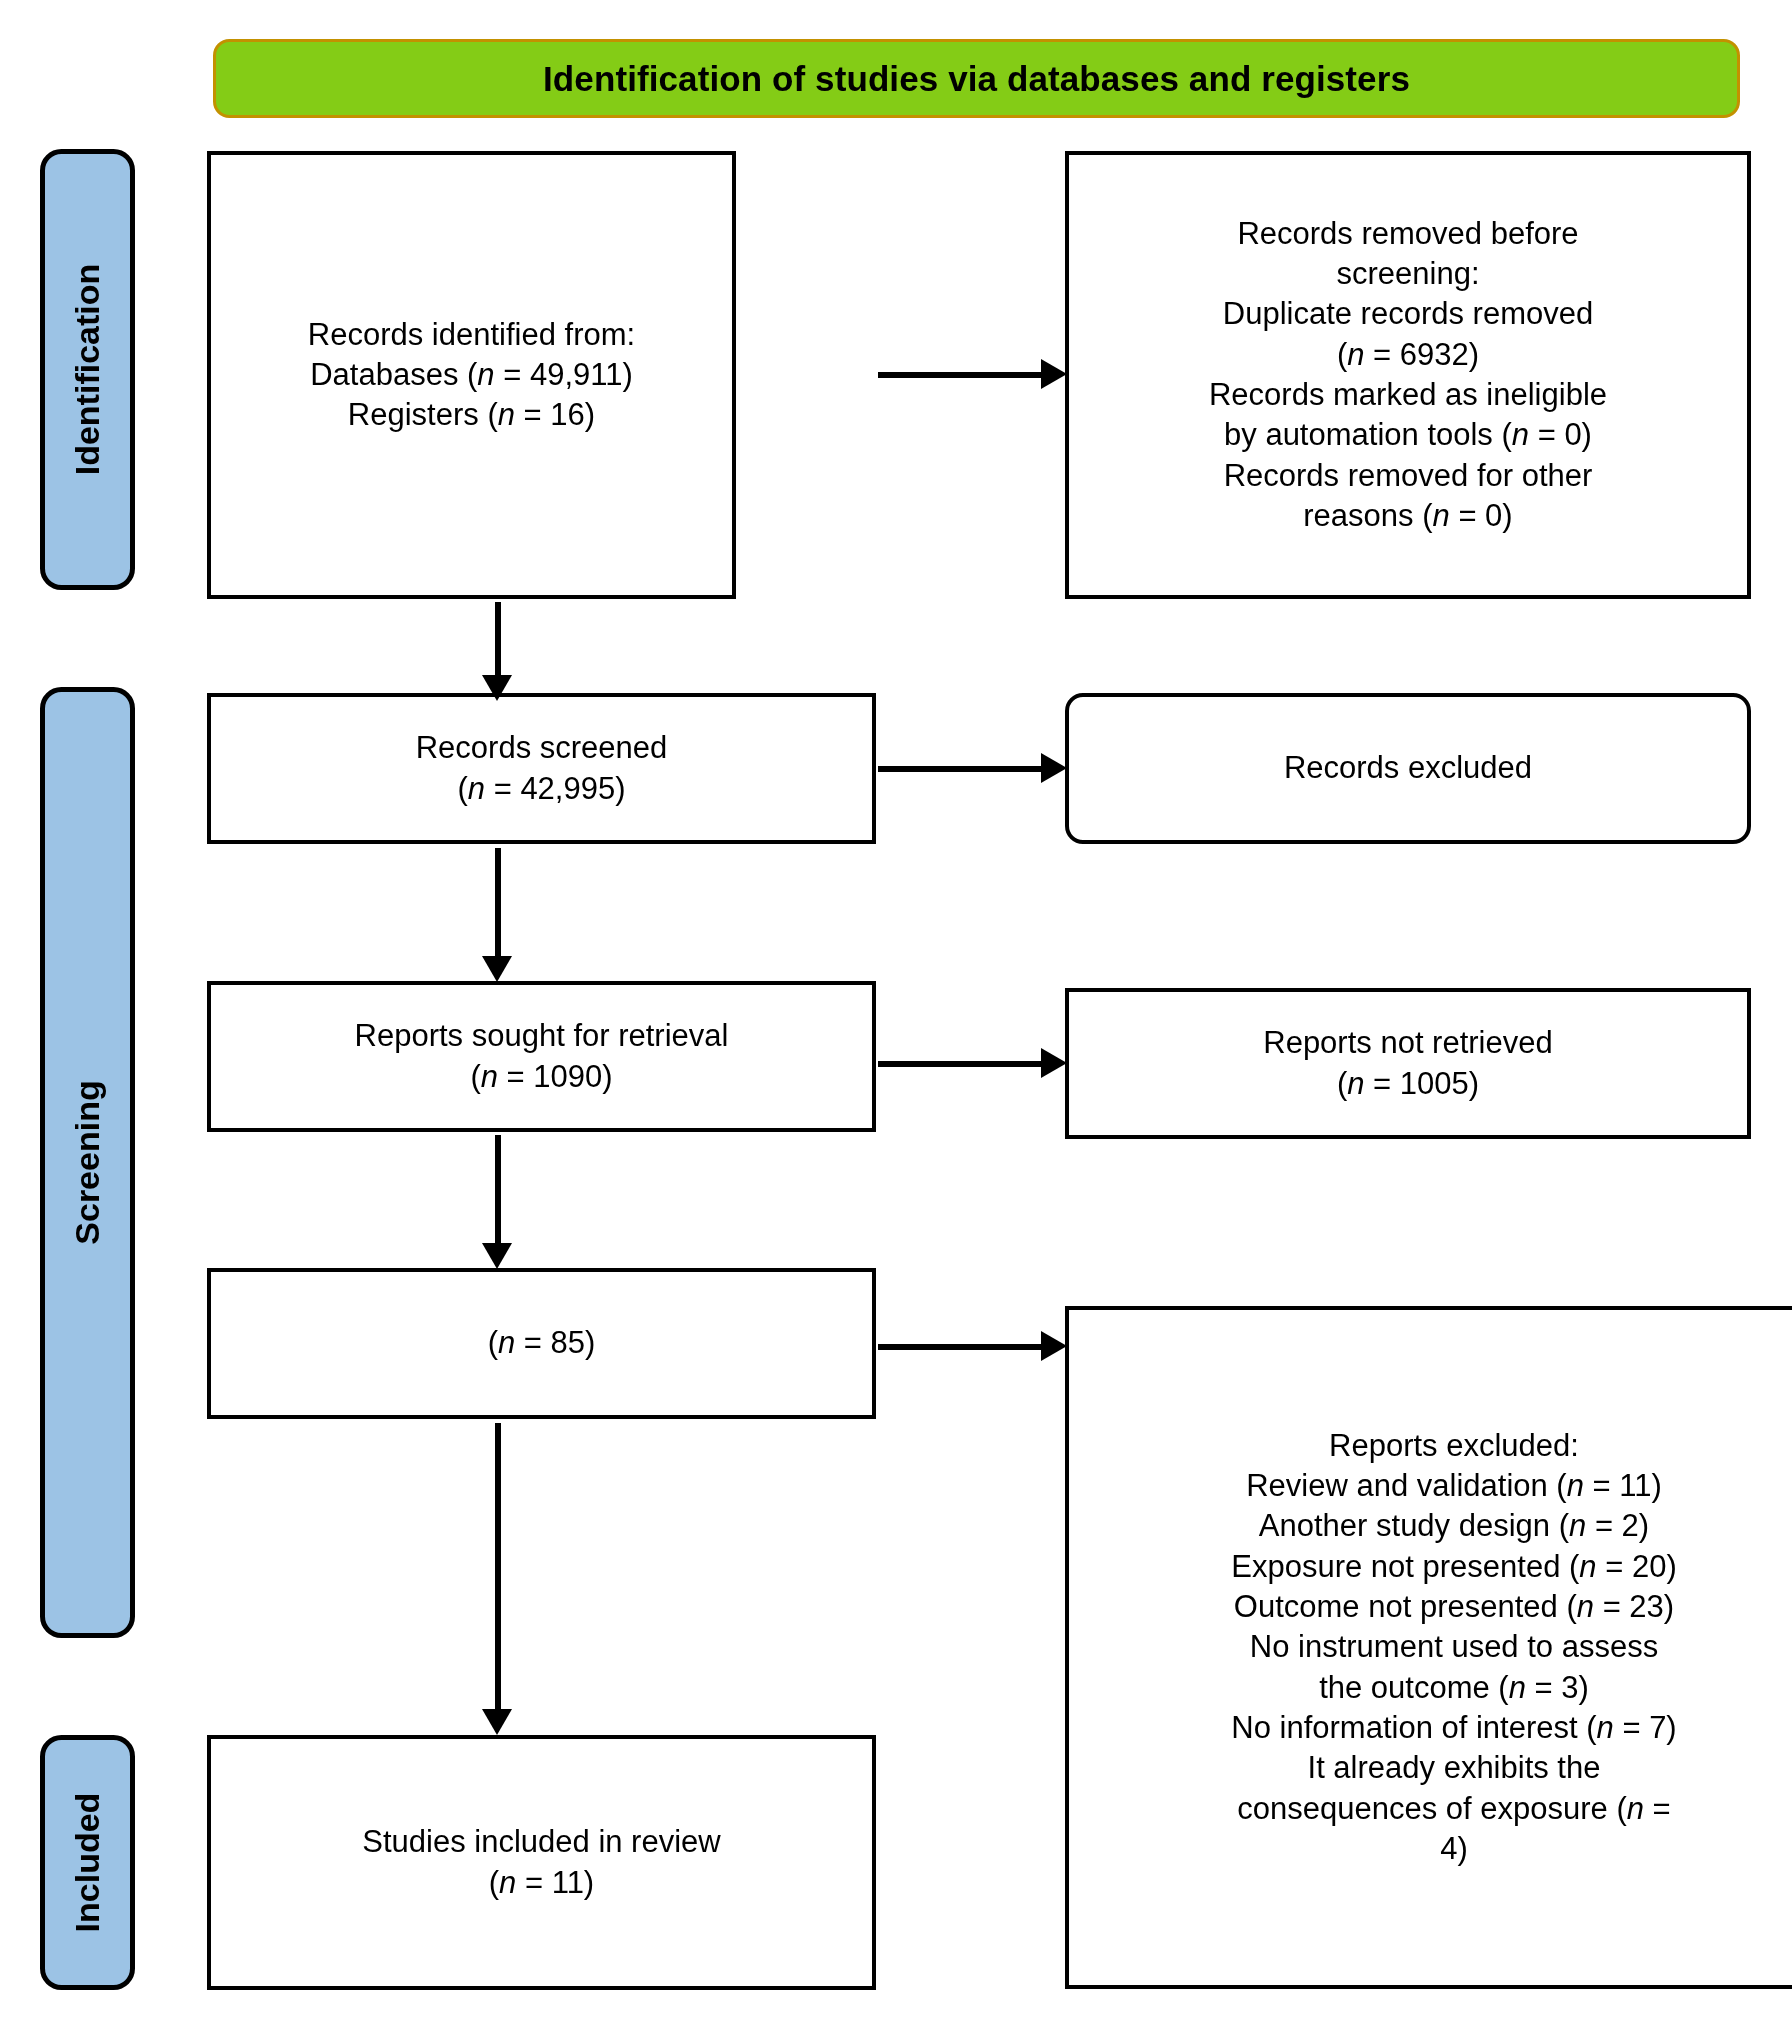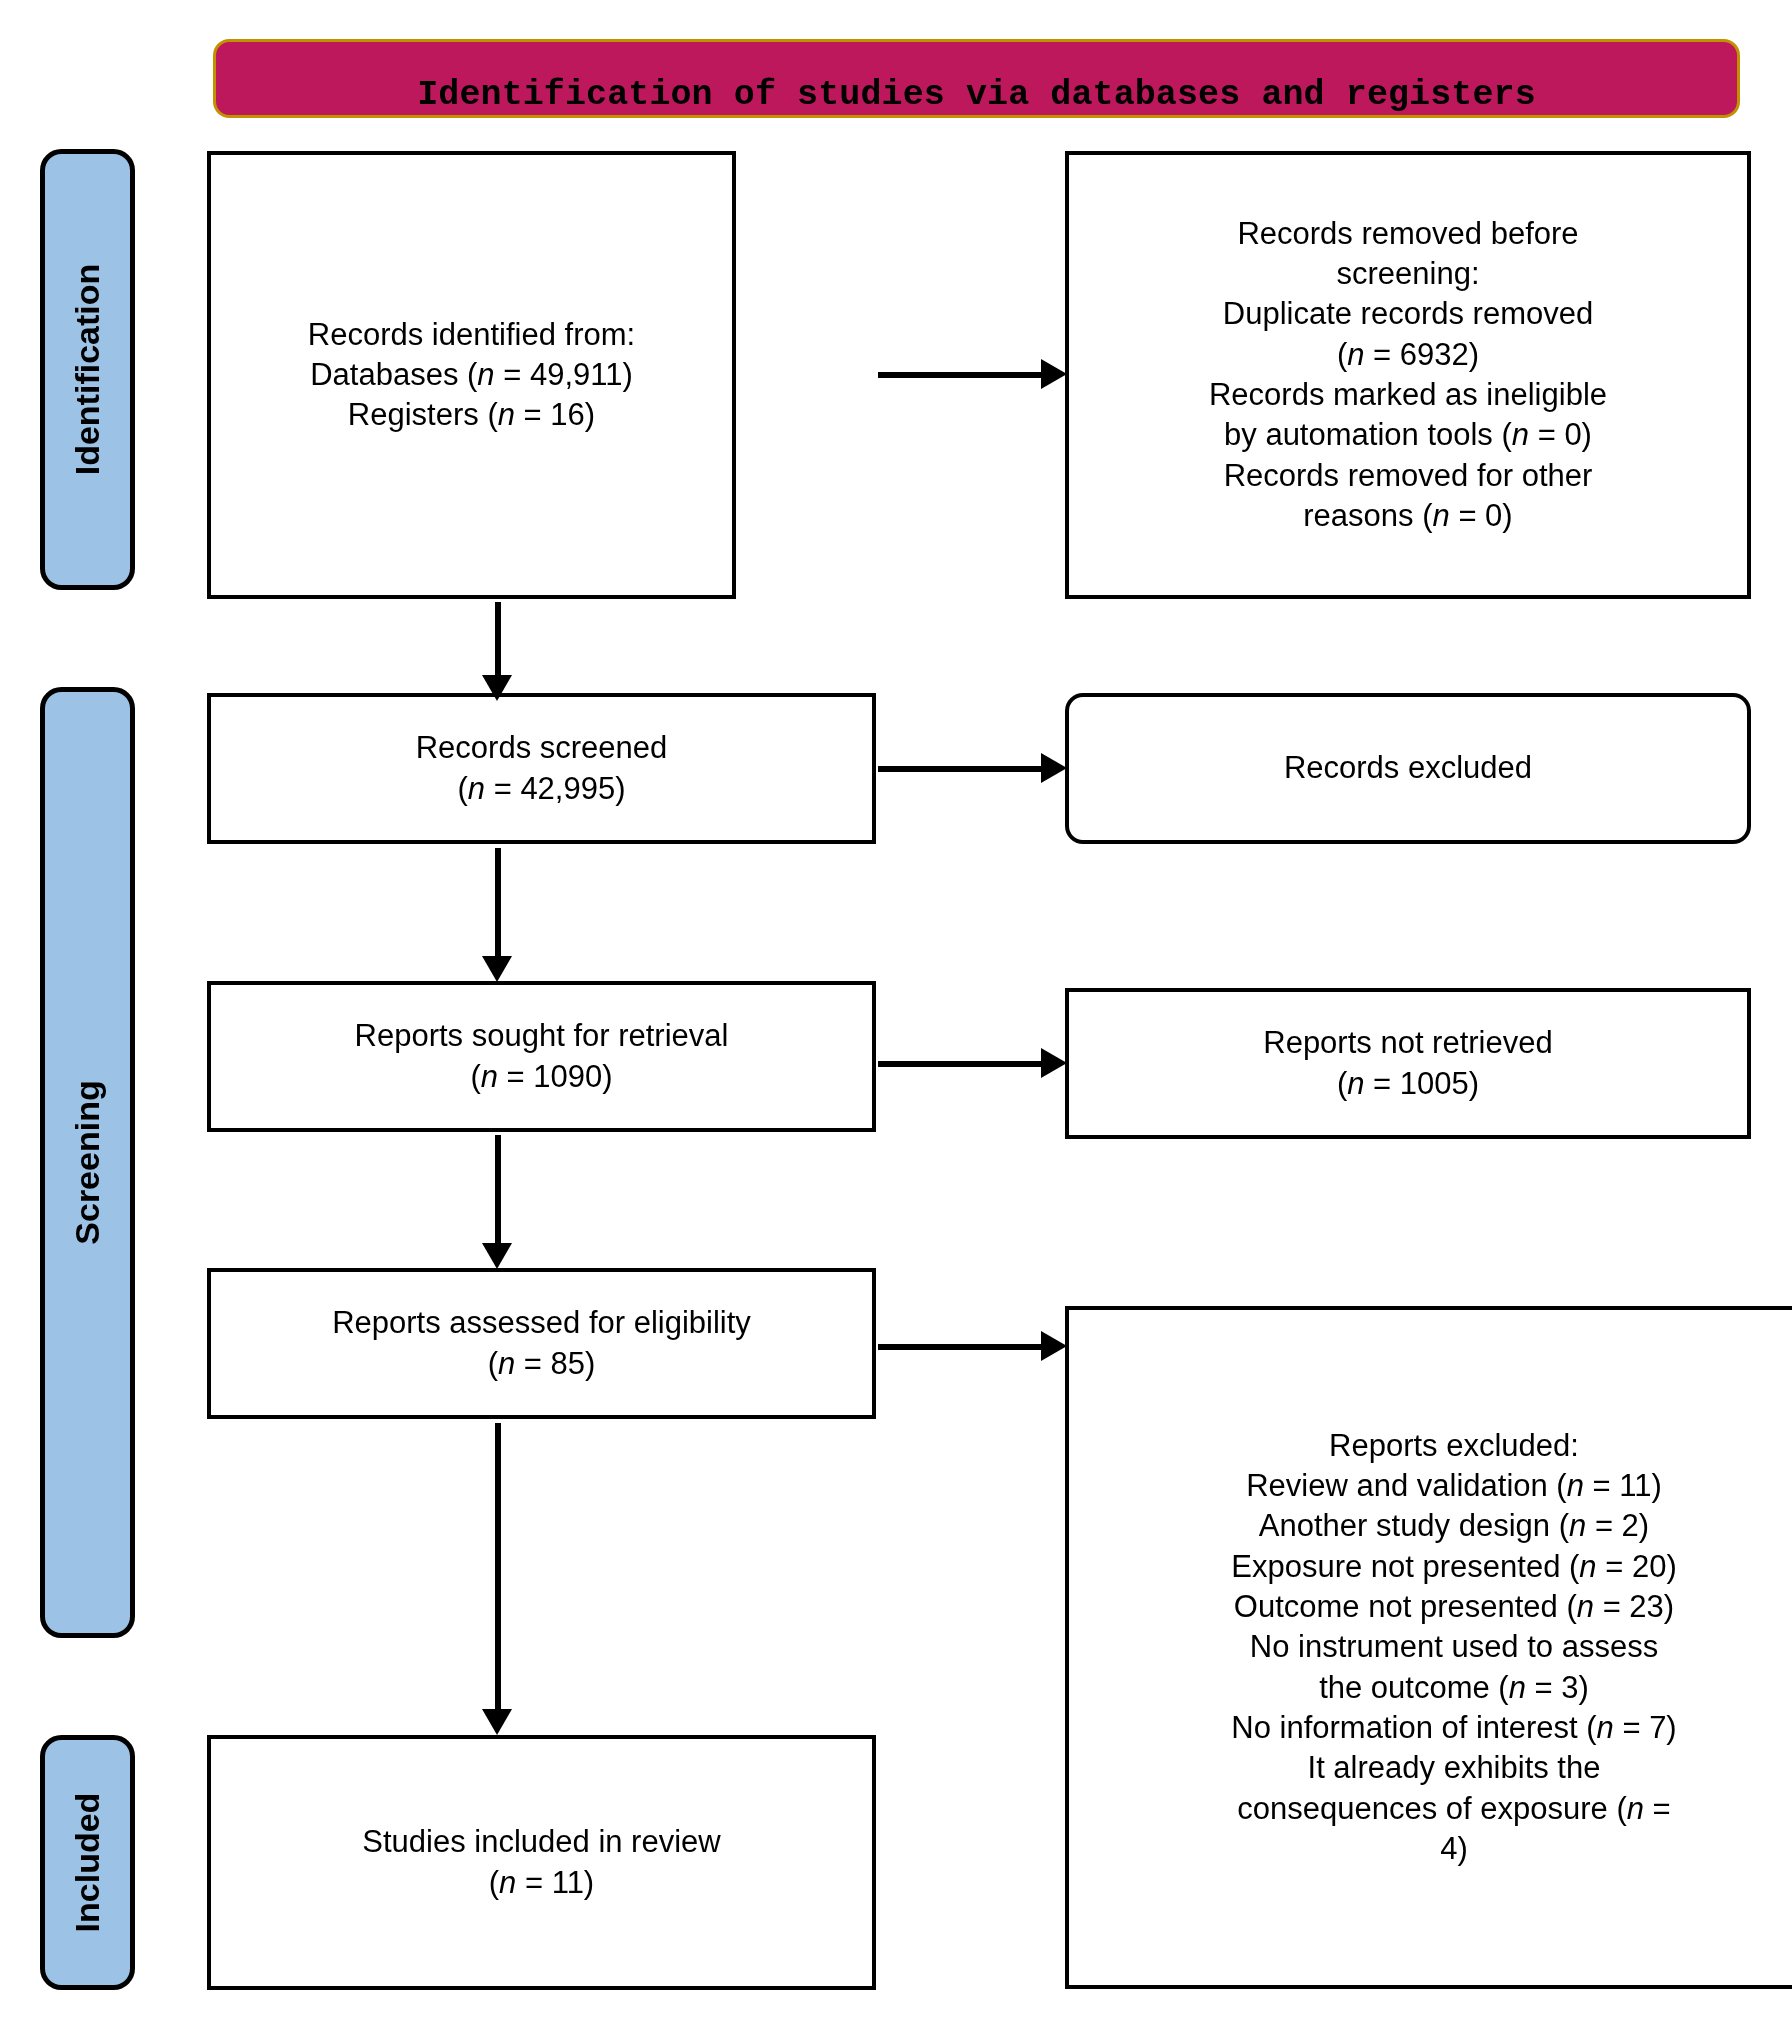--- a/index.html
+++ b/index.html
@@ -18,28 +18,27 @@
     overflow: hidden;
   }
 
   
   .header-banner {
     position: absolute;
     left: 213px;
     top: 39px;
     width: 1527px;
     height: 79px;
-    background: #be185d;
+    background: #84cc16;
     border: 3.8px solid #C39100;
     border-radius: 16.4px;
     box-sizing: border-box;
     display: flex;
-    align-items: flex-end;
+    align-items: center;
     justify-content: center;
-    font-family: Liberation Mono, monospace;
   }
   .header-banner .title {
     font-size: 35px;
     font-weight: bold;
     color: #000000;
     letter-spacing: 0.1px;
     text-align: center;
   }
 
   
@@ -222,21 +221,20 @@
 
   <div class="flow-box" id="box-not-retrieved">
     <div class="box-text">
         <div>Reports not retrieved</div>
         <div>(<span class="ital">n</span> = 1005)</div>
       </div>
   </div>
 
   <div class="flow-box" id="box-assessed">
     <div class="box-text">
-        <div>Reports assessed for eligibility</div>
         <div>(<span class="ital">n</span> = 85)</div>
       </div>
   </div>
 
   <div class="flow-box" id="box-reports-excl">
     <div class="box-text">
         <div>Reports excluded:</div>
         <div>Review and validation (<span class="ital">n</span> = 11)</div>
         <div>Another study design (<span class="ital">n</span> = 2)</div>
         <div>Exposure not presented (<span class="ital">n</span> = 20)</div>

